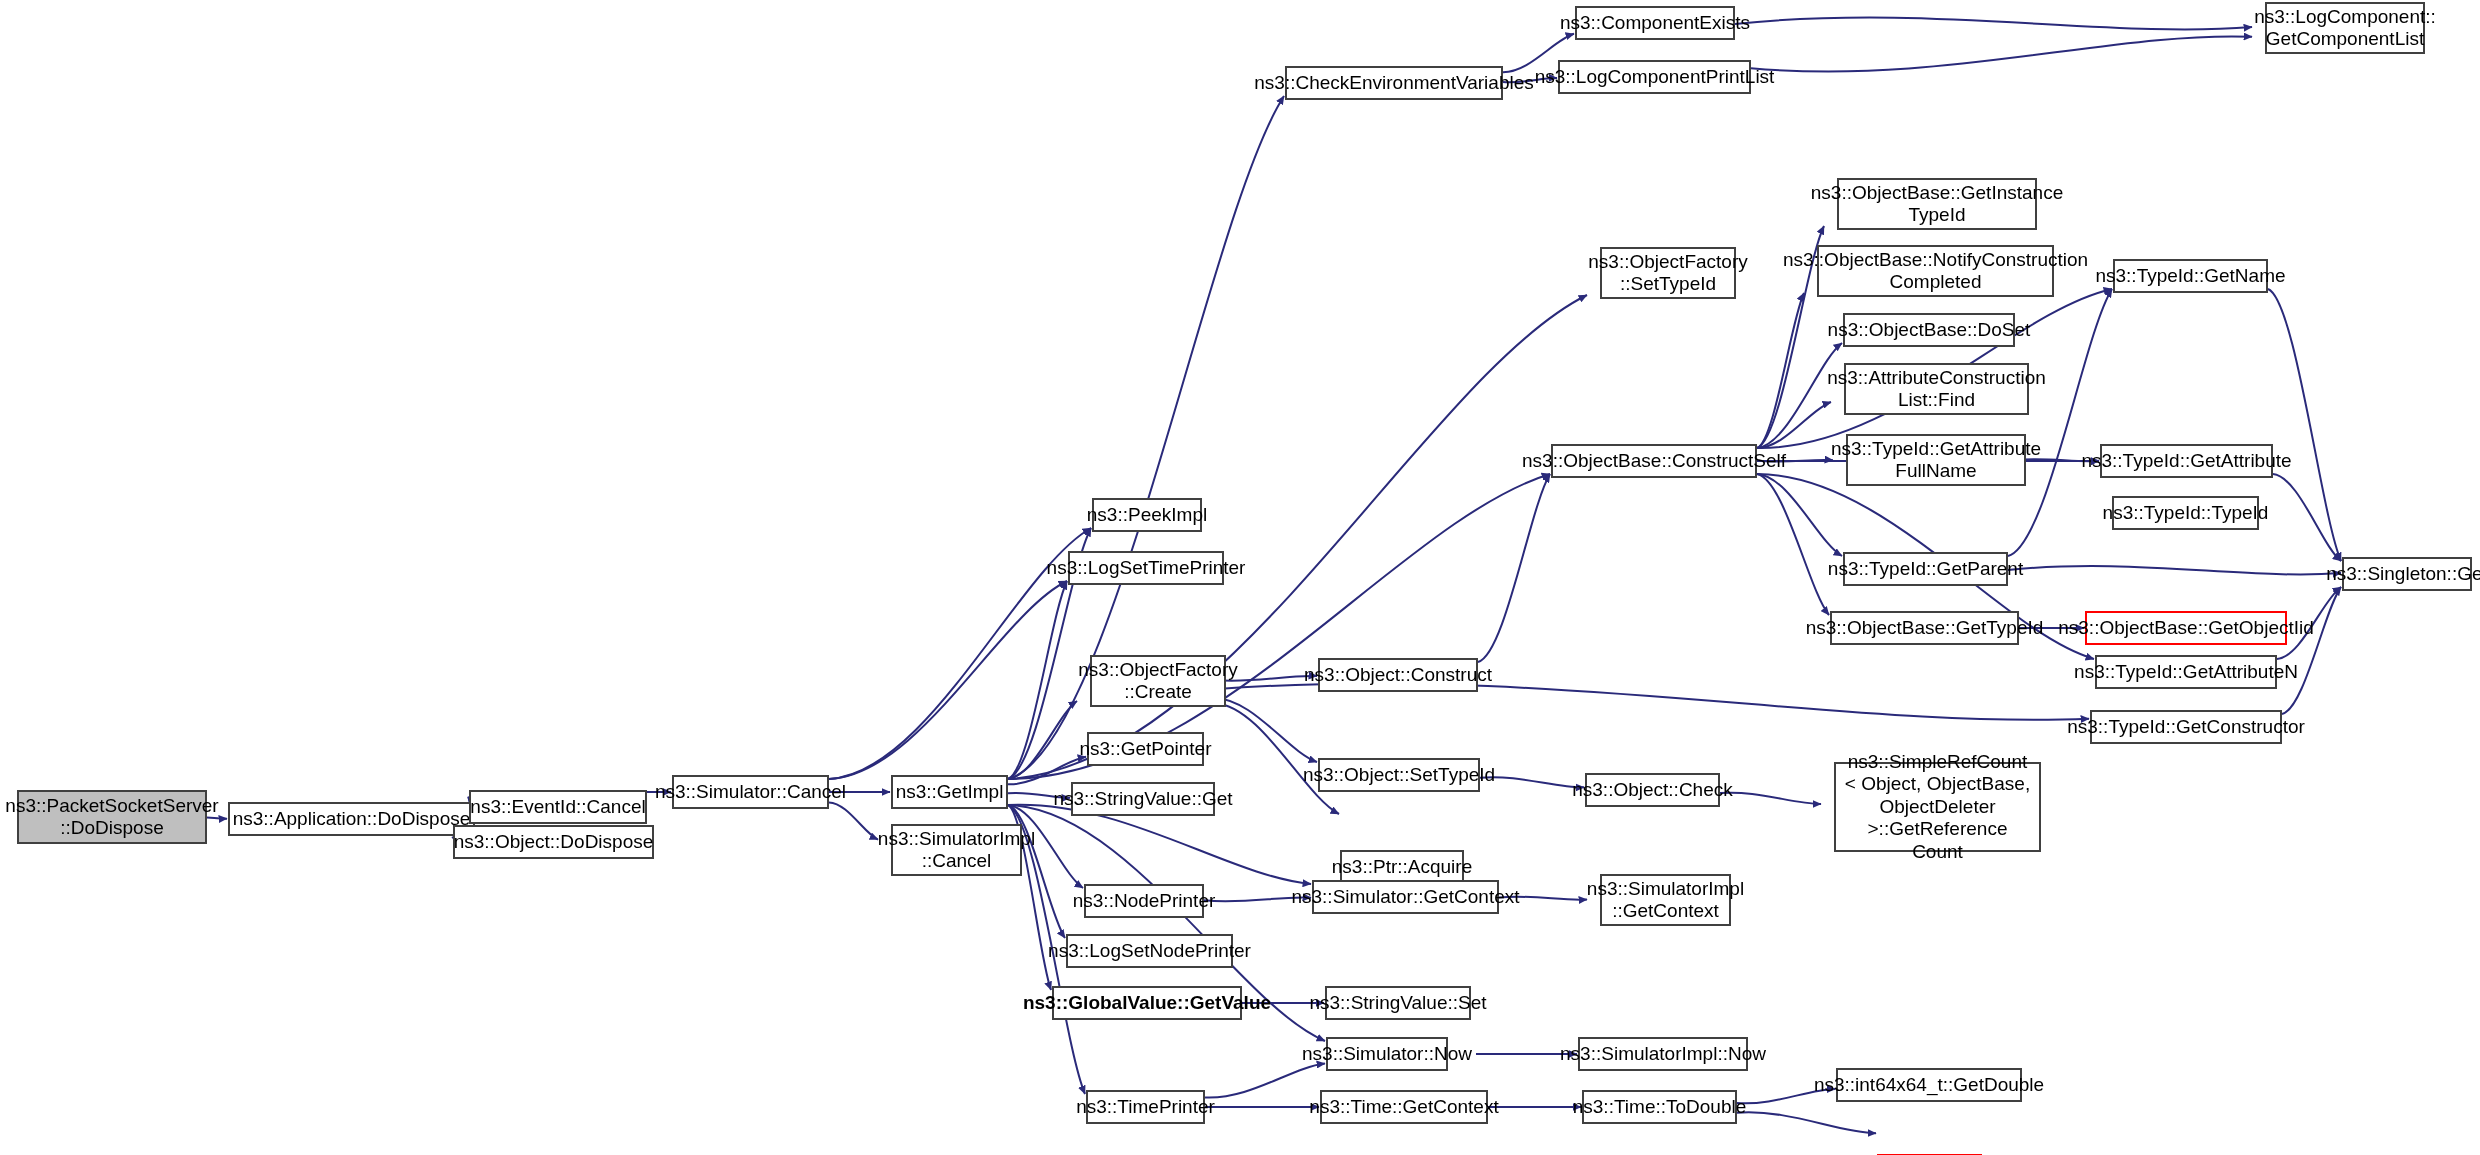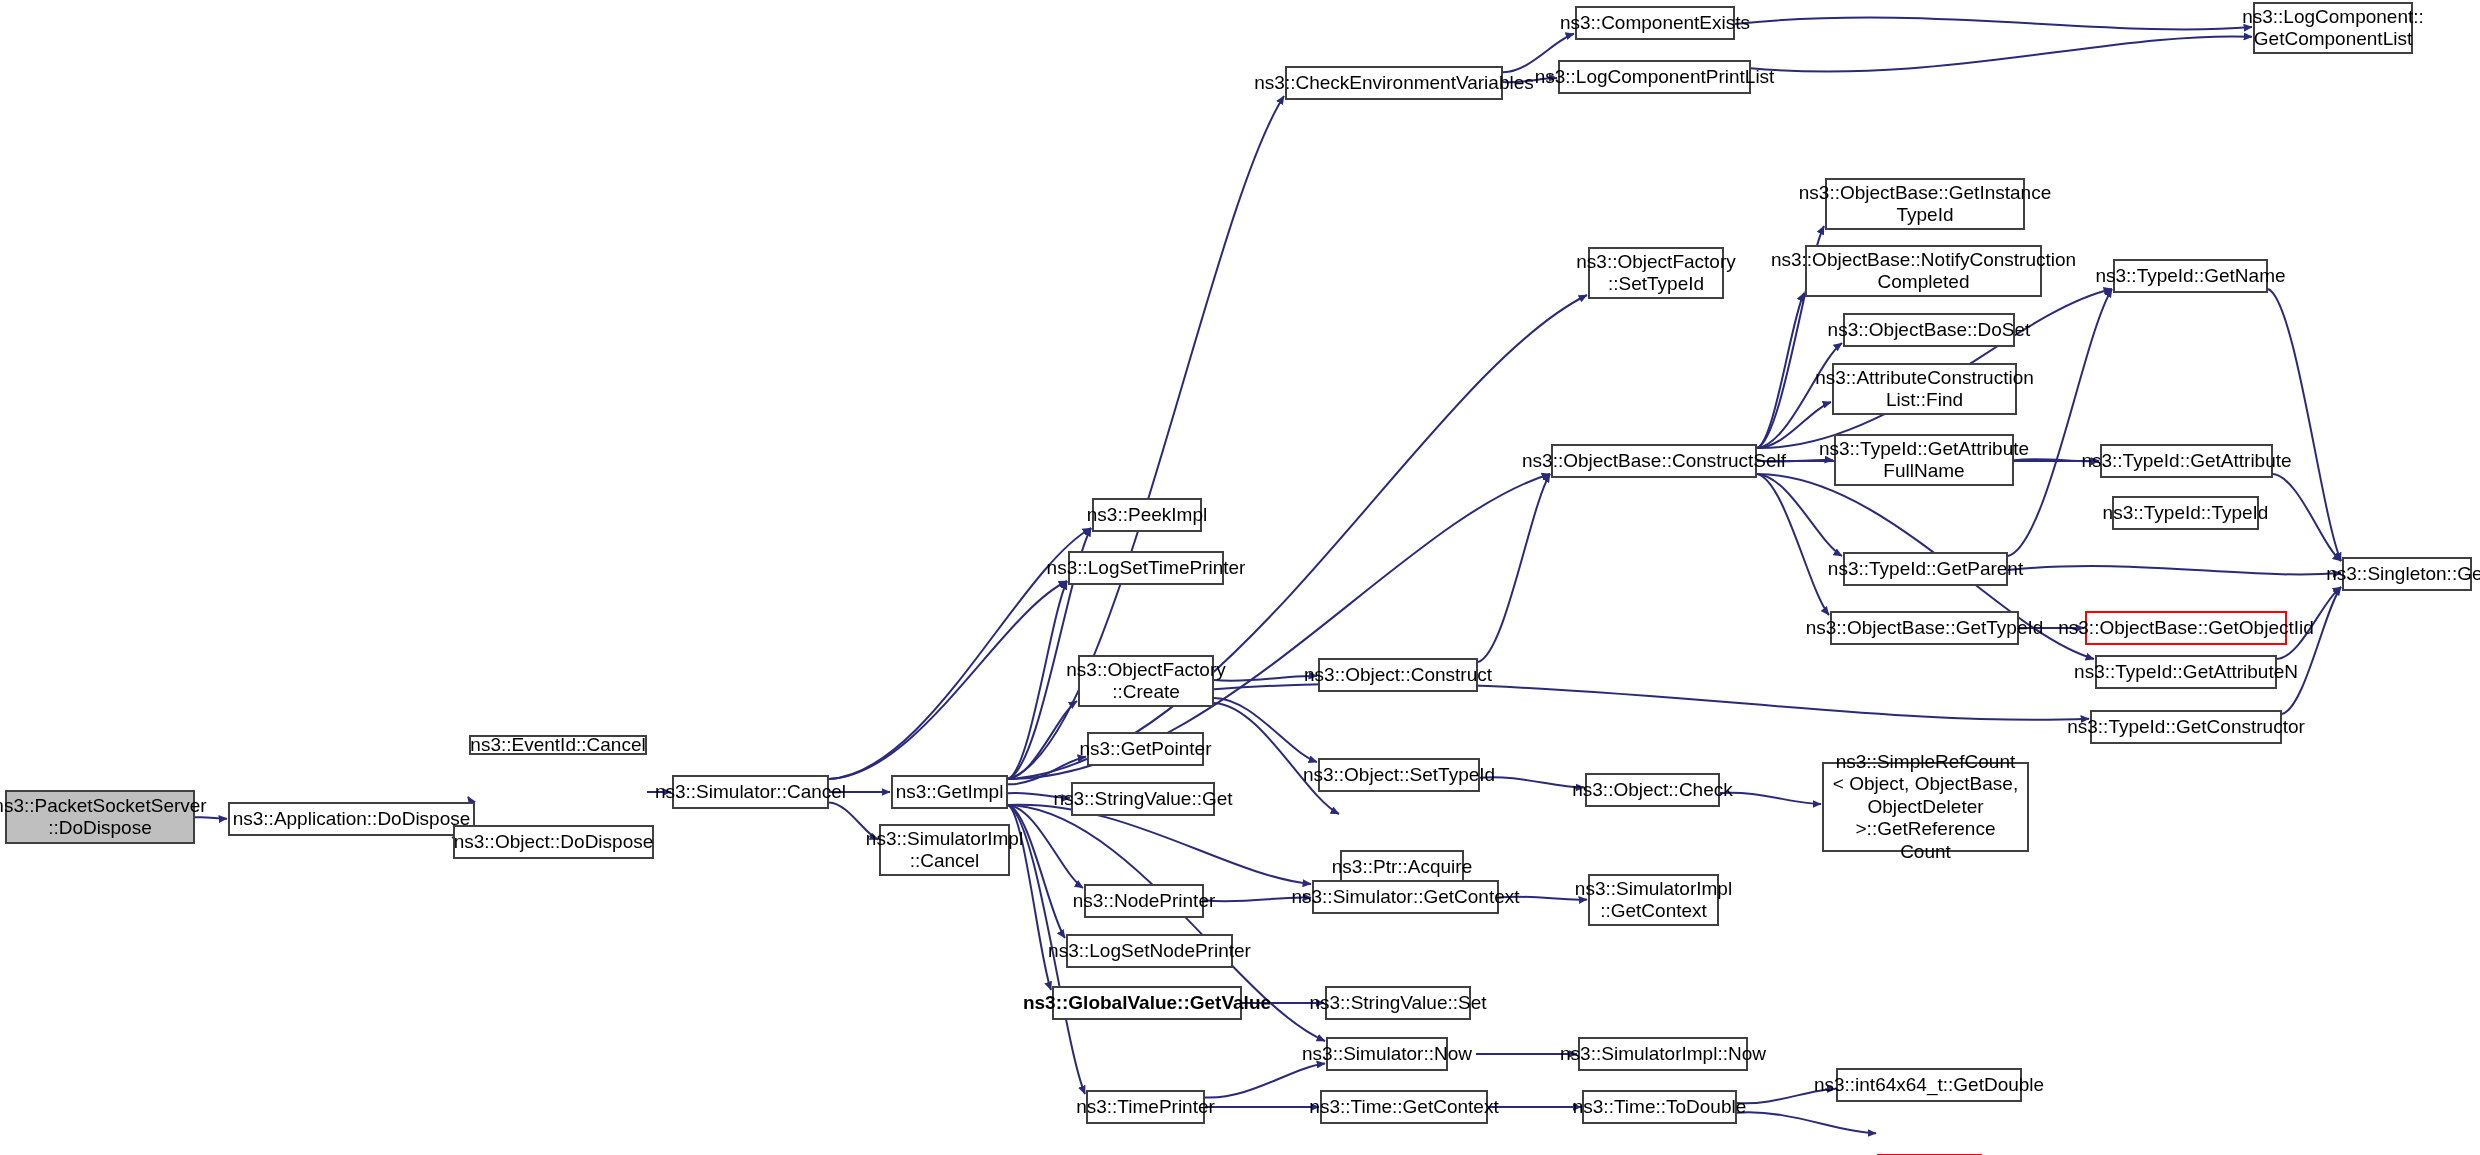--- a/index.html
+++ b/index.html
@@ -4,21 +4,21 @@
 <style>
   html,body{margin:0;padding:0;background:#ffffff;}
   #canvas{position:relative;width:2480px;height:1155px;background:#fff;
           font-family:"Liberation Sans","DejaVu Sans",sans-serif;overflow:hidden;}
   svg#edges{position:absolute;left:0;top:0;width:2480px;height:1155px;}
   .node{position:absolute;box-sizing:border-box;border:2px solid #404040;background:#ffffff;
         display:flex;align-items:center;justify-content:center;text-align:center;
         font-size:19px;color:#000;line-height:1.12;padding:6px 5px;white-space:pre-line;}
   .node.root{background:#bfbfbf;border-color:#404040;}
   .node.red{border-color:#ff0000;border-width:2px;}
-  .node.multi{line-height:1.18;}
+  .node.multi{line-height:1.18;margin-left:12px;}
 </style>
 </head>
 <body>
 
 <div id="canvas">
   <svg id="edges">
     <defs>
       <marker id="ah" markerWidth="9" markerHeight="8" refX="8.4" refY="4" orient="auto" markerUnits="userSpaceOnUse">
         <path d="M0,0 L9,4 L0,8 z" fill="#2a2a7a"></path>
       </marker>
@@ -83,21 +83,21 @@
         <path d="M 1205,1107 C 1248.32,1107 1287.08,1107 1319,1107" fill="none" stroke="#2a2a7a" stroke-width="2" marker-end="url(#ah)"></path>
         <path d="M 1488,1107 C 1523.34,1107 1554.96,1107 1581,1107" fill="none" stroke="#2a2a7a" stroke-width="2" marker-end="url(#ah)"></path>
         <path d="M 1737,1103.04 C 1774.24,1105.7748454952255 1807.56,1089.4592527028647 1835,1088.96" fill="none" stroke="#2a2a7a" stroke-width="2" marker-end="url(#ah)"></path>
         <path d="M 1737,1112.76 C 1789.82,1108.9188749623347 1837.08,1132.431715022599 1876,1133.24" fill="none" stroke="#2a2a7a" stroke-width="2" marker-end="url(#ah)"></path>
       </g>
   </svg>
   <div id="node-layer">
       <div class="node root multi" style="left: 5px; top: 790px; width: 190px; height: 54px;">ns3::PacketSocketServer
 ::DoDispose</div>
       <div class="node" style="left: 228px; top: 802px; width: 247px; height: 34px;">ns3::Application::DoDispose</div>
-      <div class="node" style="left: 469px; top: 735px; width: 178px; height: 20px;">ns3::EventId::Cancel</div>
+      <div class="node" style="left: 469px; top: 790px; width: 178px; height: 34px;">ns3::EventId::Cancel</div>
       <div class="node" style="left: 453px; top: 825px; width: 201px; height: 34px;">ns3::Object::DoDispose</div>
       <div class="node" style="left: 672px; top: 775px; width: 157px; height: 34px;">ns3::Simulator::Cancel</div>
       <div class="node" style="left: 891px; top: 775px; width: 117px; height: 34px;">ns3::GetImpl</div>
       <div class="node multi" style="left: 879px; top: 824px; width: 131px; height: 52px;">ns3::SimulatorImpl
 ::Cancel</div>
       <div class="node" style="left: 1092px; top: 498px; width: 110px; height: 34px;">ns3::PeekImpl</div>
       <div class="node" style="left: 1068px; top: 551px; width: 156px; height: 34px;">ns3::LogSetTimePrinter</div>
       <div class="node multi" style="left: 1078px; top: 655px; width: 136px; height: 52px;">ns3::ObjectFactory
 ::Create</div>
       <div class="node" style="left: 1087px; top: 732px; width: 117px; height: 34px;">ns3::GetPointer</div>

